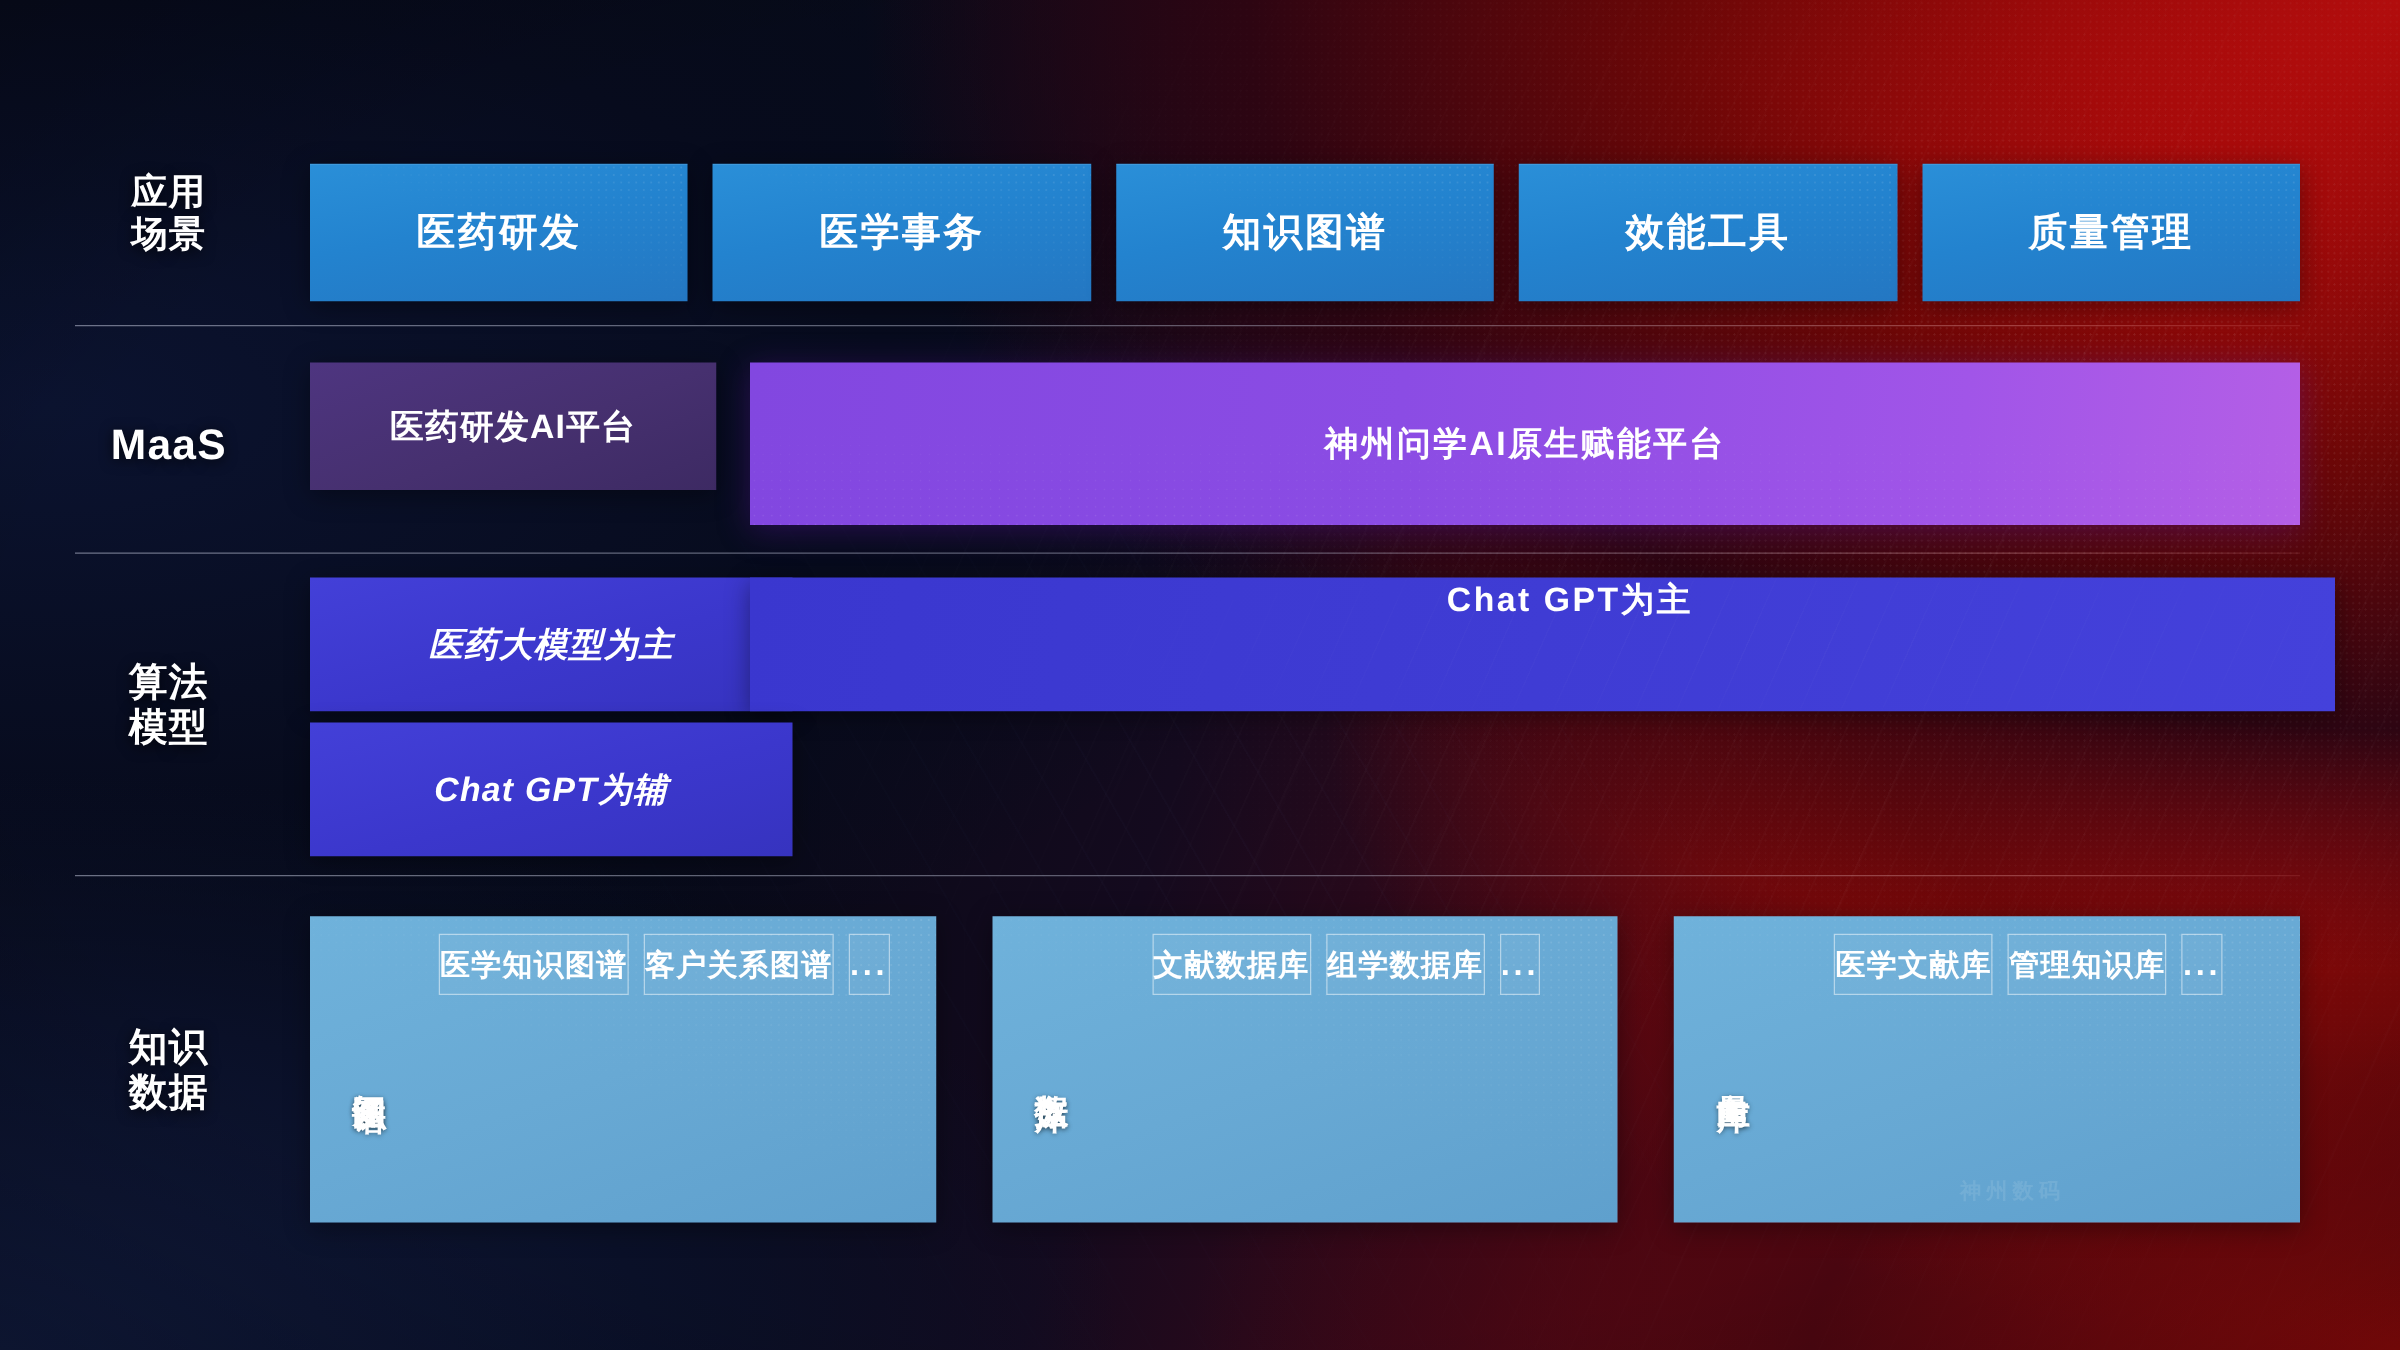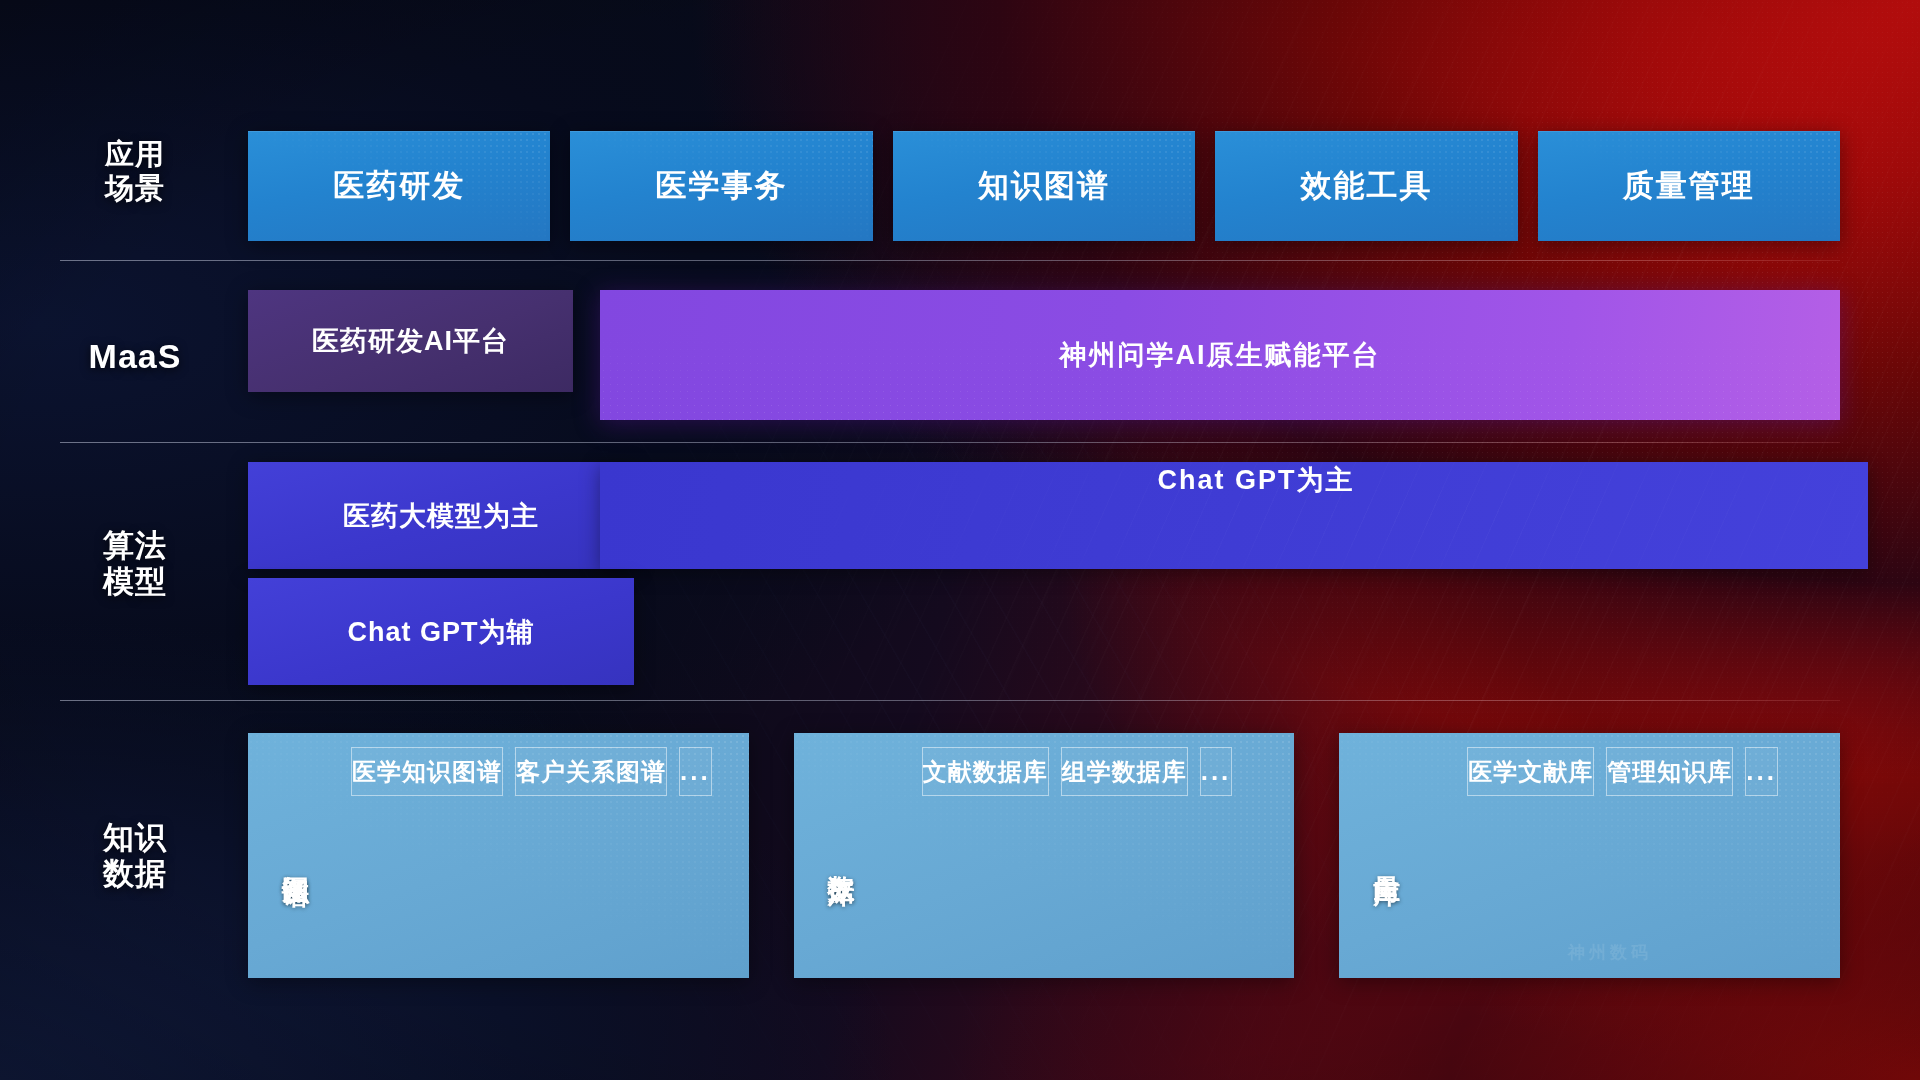--- a/index.html
+++ b/index.html
@@ -104,20 +104,21 @@
             mask-image:linear-gradient(180deg, transparent 30%, #000 100%);
   }
 
   
   .algo-left{
     position:absolute; left:248px; width:386px; height:107px;
     display:flex; align-items:center; justify-content:center;
     background:linear-gradient(165deg,#4340d8 0%,#3b37cc 55%,#3633bf 100%);
     color:#fff; font-size:27px; font-weight:700; letter-spacing:1px;
     box-shadow:0 4px 18px rgba(0,0,0,.38);
+    font-style:italic;
   }
   .algo-right{
     position:absolute; left:600px; width:1268px; height:107px;
     display:flex; justify-content:center;
     background:linear-gradient(98deg,#3a37cf 0%,#3f3cd4 50%,#4441db 100%);
     color:#fff; font-size:27px; font-weight:700; letter-spacing:2px;
     box-shadow:0 4px 18px rgba(0,0,0,.38); overflow:hidden;padding-left:44px;
   }
   .algo-right::after{
     content:""; position:absolute; inset:0; opacity:.18;

